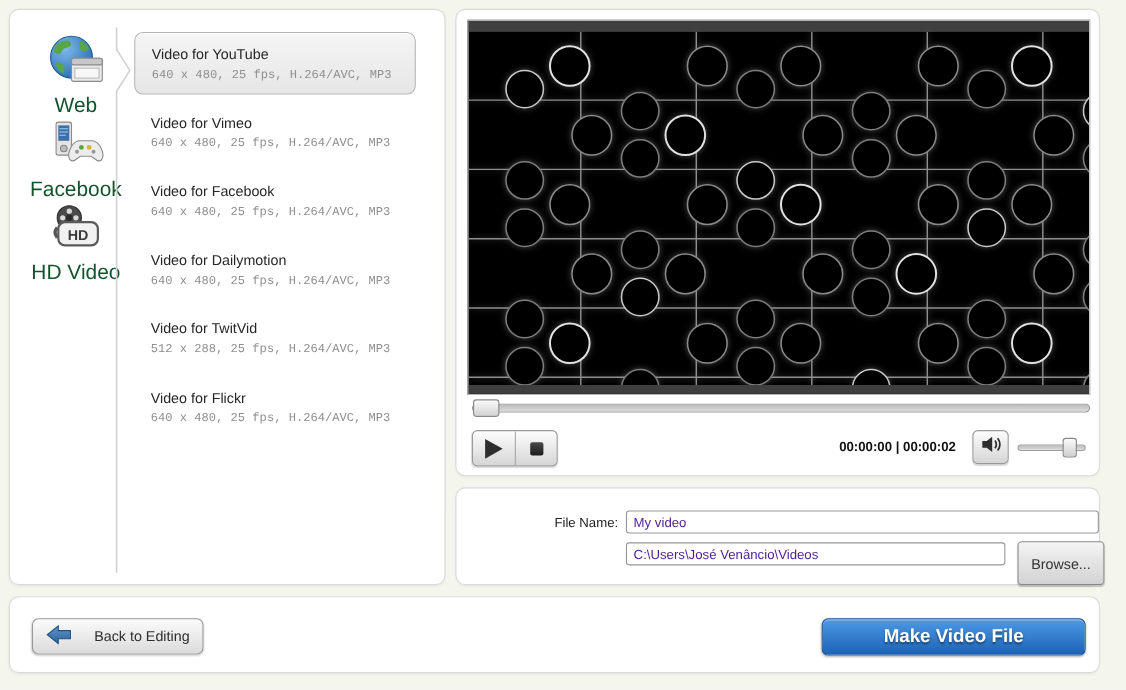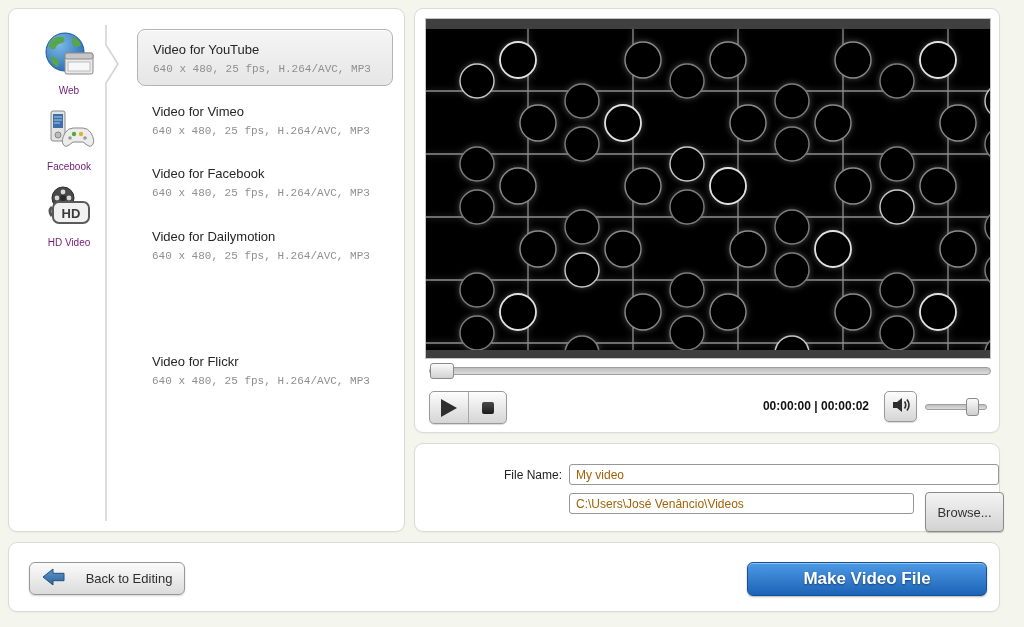--- a/index.html
+++ b/index.html
@@ -3,25 +3,25 @@
 <meta charset="utf-8">
 <style>
   * { margin:0; padding:0; box-sizing:border-box; }
   html,body { width:1024px; height:627px; overflow:hidden; }
   body { background:#f4f6ee; font-family:"Liberation Sans", sans-serif; position:relative; }
   .panel { position:absolute; background:#fff; border:1px solid #dadada; border-radius:9px; box-shadow:0 1px 2px rgba(0,0,0,0.04); }
 
   
   #left-panel   { left:8px; top:8px; width:397px; height:524px; }
   .cat { position:absolute; left:14px; width:92px; text-align:center; cursor:pointer; }
-  .cat-label { font-size:10px; color:#701a75; margin-top:4px; }
+  .cat-label { font-size:19px; color:#14532d; margin-top:4px; }
   #cat-web { top:22px; } #cat-devices { top:100px; } #cat-hd { top:176px; }
   #divider-svg { position:absolute; left:0; top:0; width:397px; height:524px; pointer-events:none; }
 
-  .preset-item { position:absolute; left:128px; width:256px; padding:12px 0 0 15px; height:58px; cursor:pointer; }
+  .preset-item { position:absolute; left:113px; width:256px; padding:12px 0 0 15px; height:58px; cursor:pointer; }
   .preset-item.selected { border:1px solid #b3b3b3; border-radius:8px; height:57px;
       background:linear-gradient(#f5f5f5,#e6e6e6); box-shadow:inset 0 1px 0 #fff; }
   .preset-title { font-size:13px; color:#262626; }
   .preset-specs { font-size:11px; color:#8f8f8f; margin-top:6px;font-family:Liberation Mono, monospace; }
 
   
   #player-panel { left:414px; top:8px; width:586px; height:425px; }
   #video-area { position:absolute; left:10px; top:9px; width:566px; height:341px; background:#000; border:1px solid #c4c4c4; overflow:hidden; }
   .video-bar-top { position:absolute; left:0; top:0; width:100%; height:10px; background:#3f3f3f; }
   .video-bar-bottom { position:absolute; left:0; bottom:0; width:100%; height:8px; background:#3f3f3f; }
@@ -46,21 +46,21 @@
       box-shadow:0 1px 1px rgba(0,0,0,0.15); }
   #volume-track { position:absolute; right:12px; top:395px; width:62px; height:6px; }
   #volume-handle { position:absolute; left:40px; top:-7px; width:13px; height:18px;
       background:linear-gradient(#fafafa,#cfcfcf); border:1px solid #8a8a8a; border-radius:3px; cursor:pointer; }
 
   
   #file-panel { left:414px; top:443px; width:586px; height:89px; }
   .frow { position:absolute; left:16px; width:100%; height:22px; }
   #row-filename { top:20px; } #row-outpath { top:49px; }
   .flabel { position:absolute; left:11px; width:120px; text-align:right; font-size:12px; color:#222; line-height:22px; }
-  .finput { position:absolute; left:138px; height:21px; border:1px solid #979797; border-radius:3px; font-size:12px; color:#a16207;
+  .finput { position:absolute; left:138px; height:21px; border:1px solid #979797; border-radius:3px; font-size:12px; color:#4c1d95;
       padding:0 6px; font-family:"Liberation Sans", sans-serif; background:#fff; }
   #filename-input { width:430px; }
   #outpath-input { width:345px; }
   #browse-btn { position:absolute; left:494px; top:-1px; width:79px; height:40px; border:1px solid #8a8a8a; border-radius:4px;
       background:linear-gradient(#f4f4f4,#d2d2d2); font-size:13px; color:#333; cursor:pointer;
       font-family:"Liberation Sans", sans-serif; box-shadow:0 1px 1px rgba(0,0,0,0.2); }
 
   
   #footer-panel { left:8px; top:542px; width:992px; height:70px; }
   #back-btn { position:absolute; left:20px; top:19px; width:156px; height:33px; border:1px solid #979797; border-radius:6px;
@@ -150,20 +150,22 @@
   </div>
   <div class="preset-item" style="top:145px">
     <div class="preset-title">Video for Facebook</div>
     <div class="preset-specs">640 x 480, 25 fps, H.264/AVC, MP3</div>
   </div>
   <div class="preset-item" style="top:208px">
     <div class="preset-title">Video for Dailymotion</div>
     <div class="preset-specs">640 x 480, 25 fps, H.264/AVC, MP3</div>
   </div>
   <div class="preset-item" style="top:270px">
+    <div class="preset-title">Video for TwitVid</div>
+    <div class="preset-specs">512 x 288, 25 fps, H.264/AVC, MP3</div>
   </div>
   <div class="preset-item" style="top:333px">
     <div class="preset-title">Video for Flickr</div>
     <div class="preset-specs">640 x 480, 25 fps, H.264/AVC, MP3</div>
   </div>
 </div>
 
 <div class="panel" id="player-panel">
   <div id="video-area">
     <div class="video-bar-top"></div>

